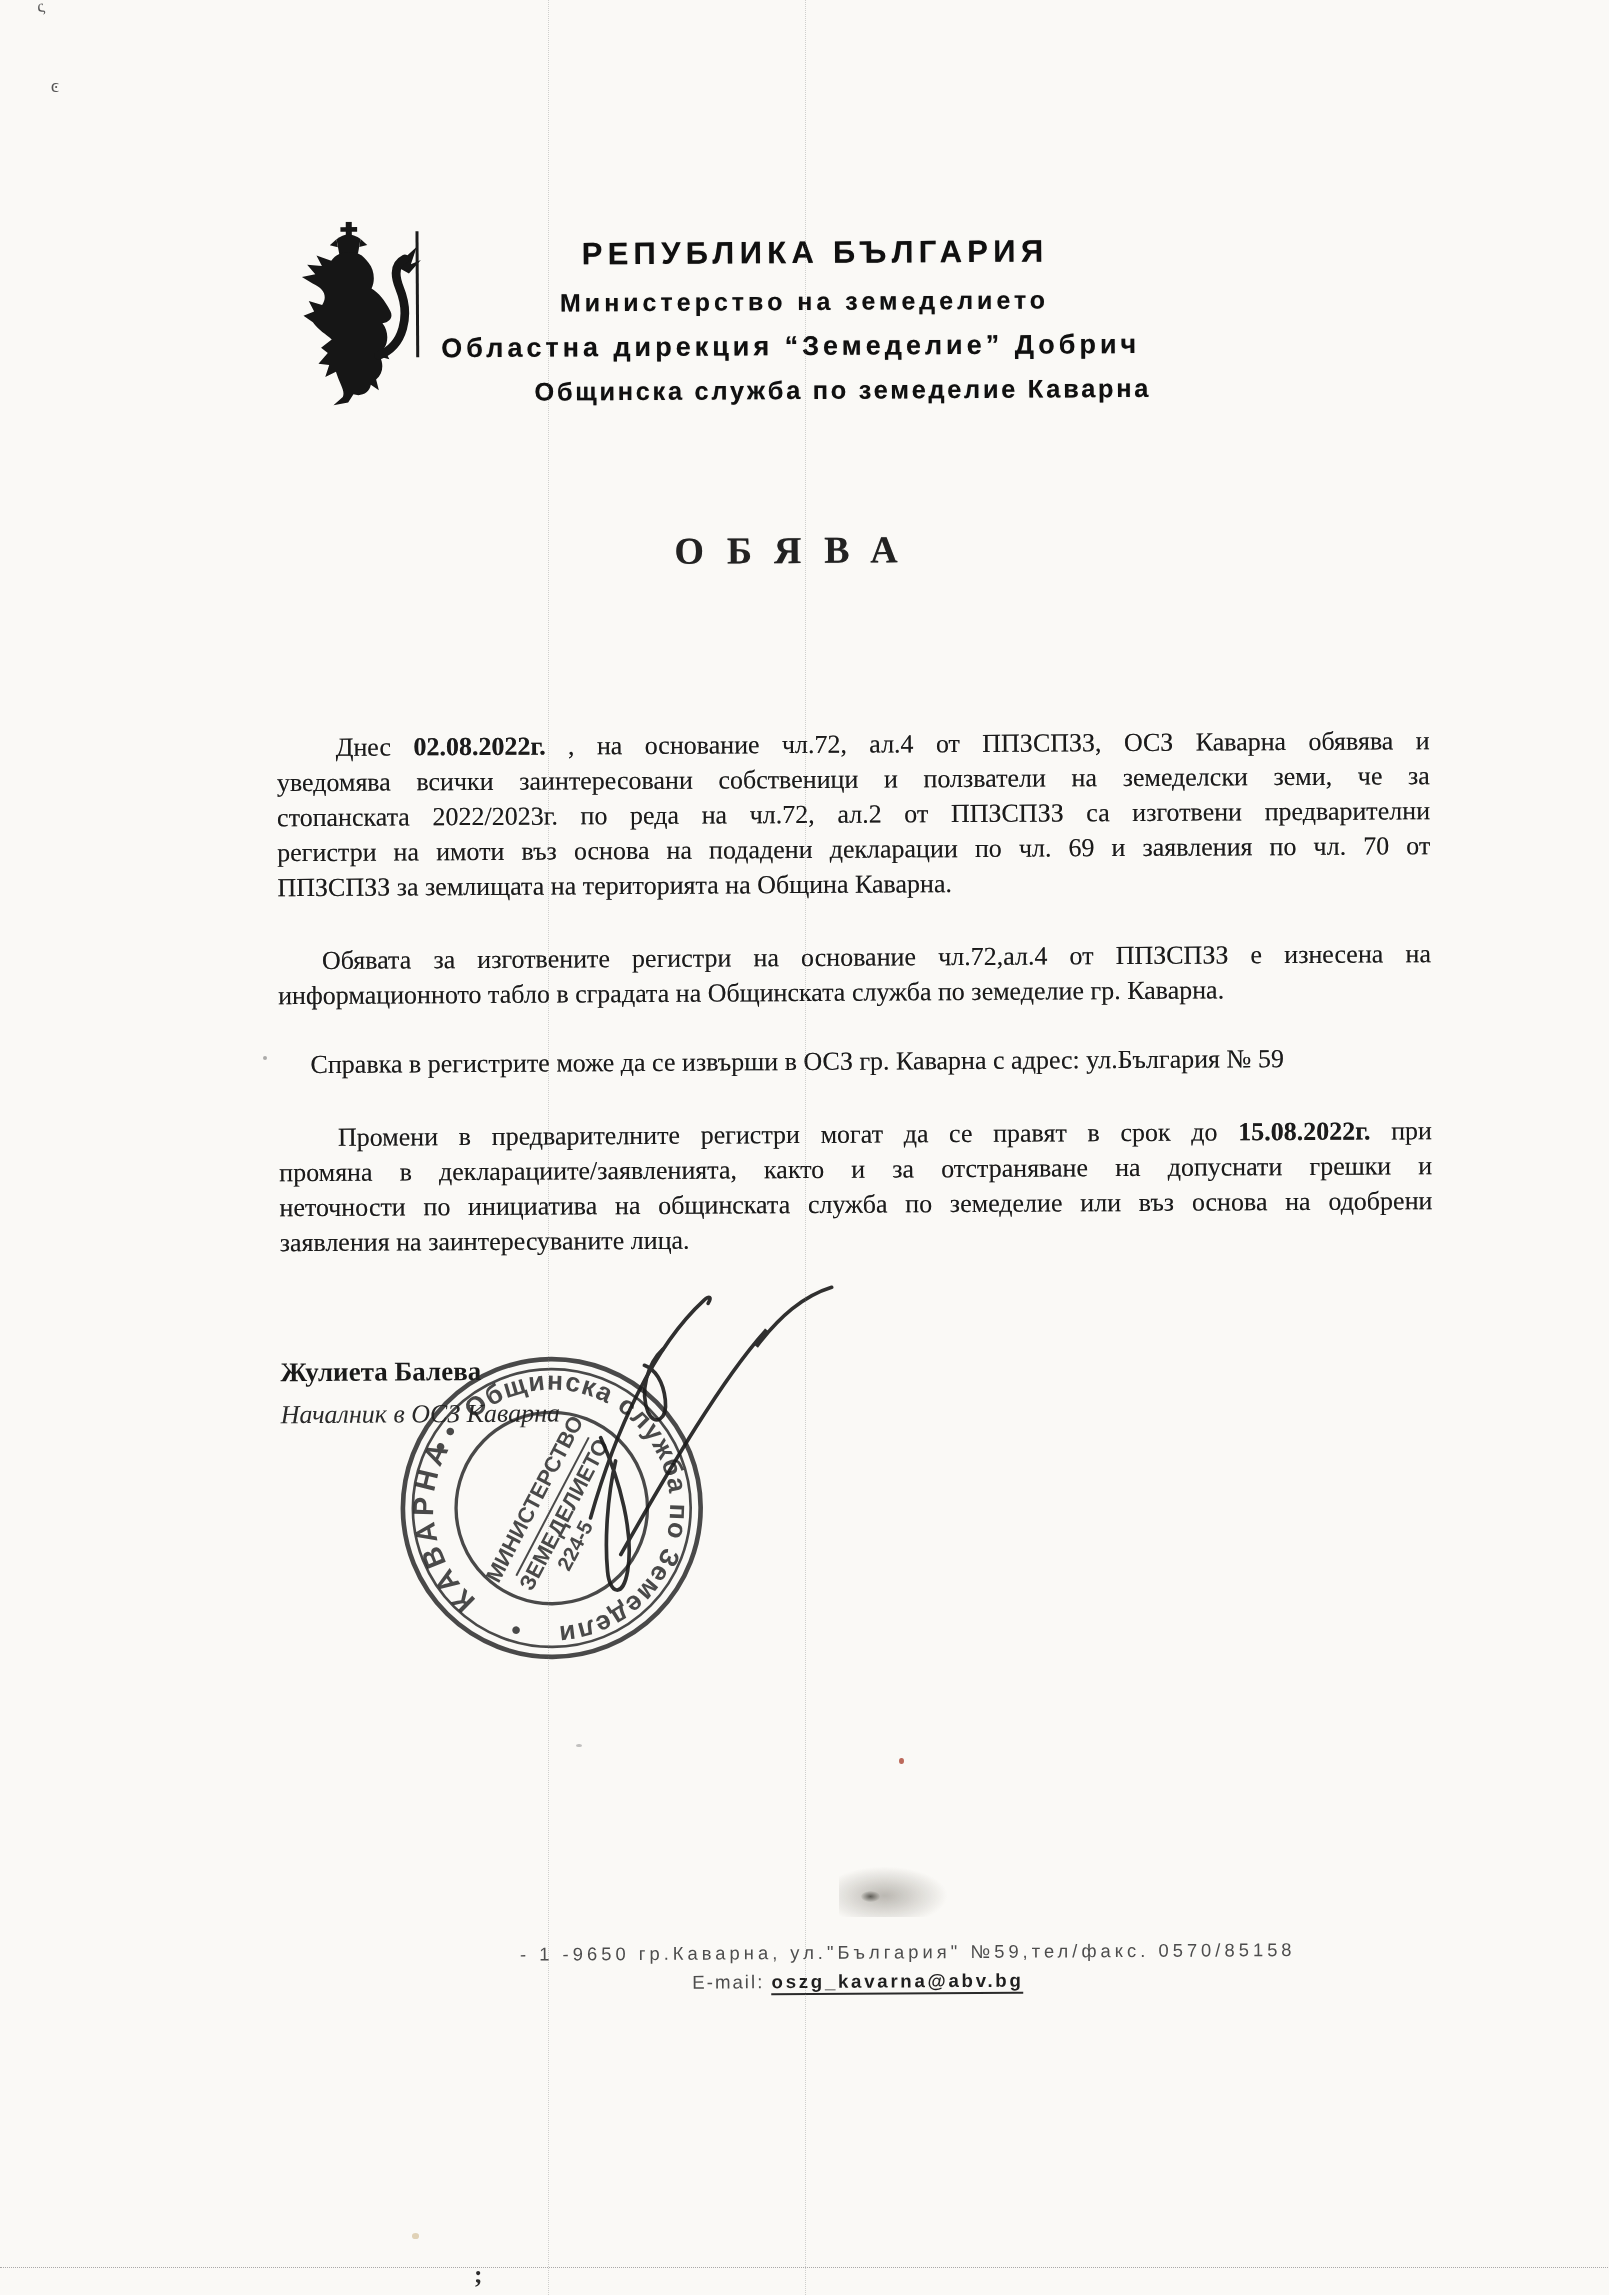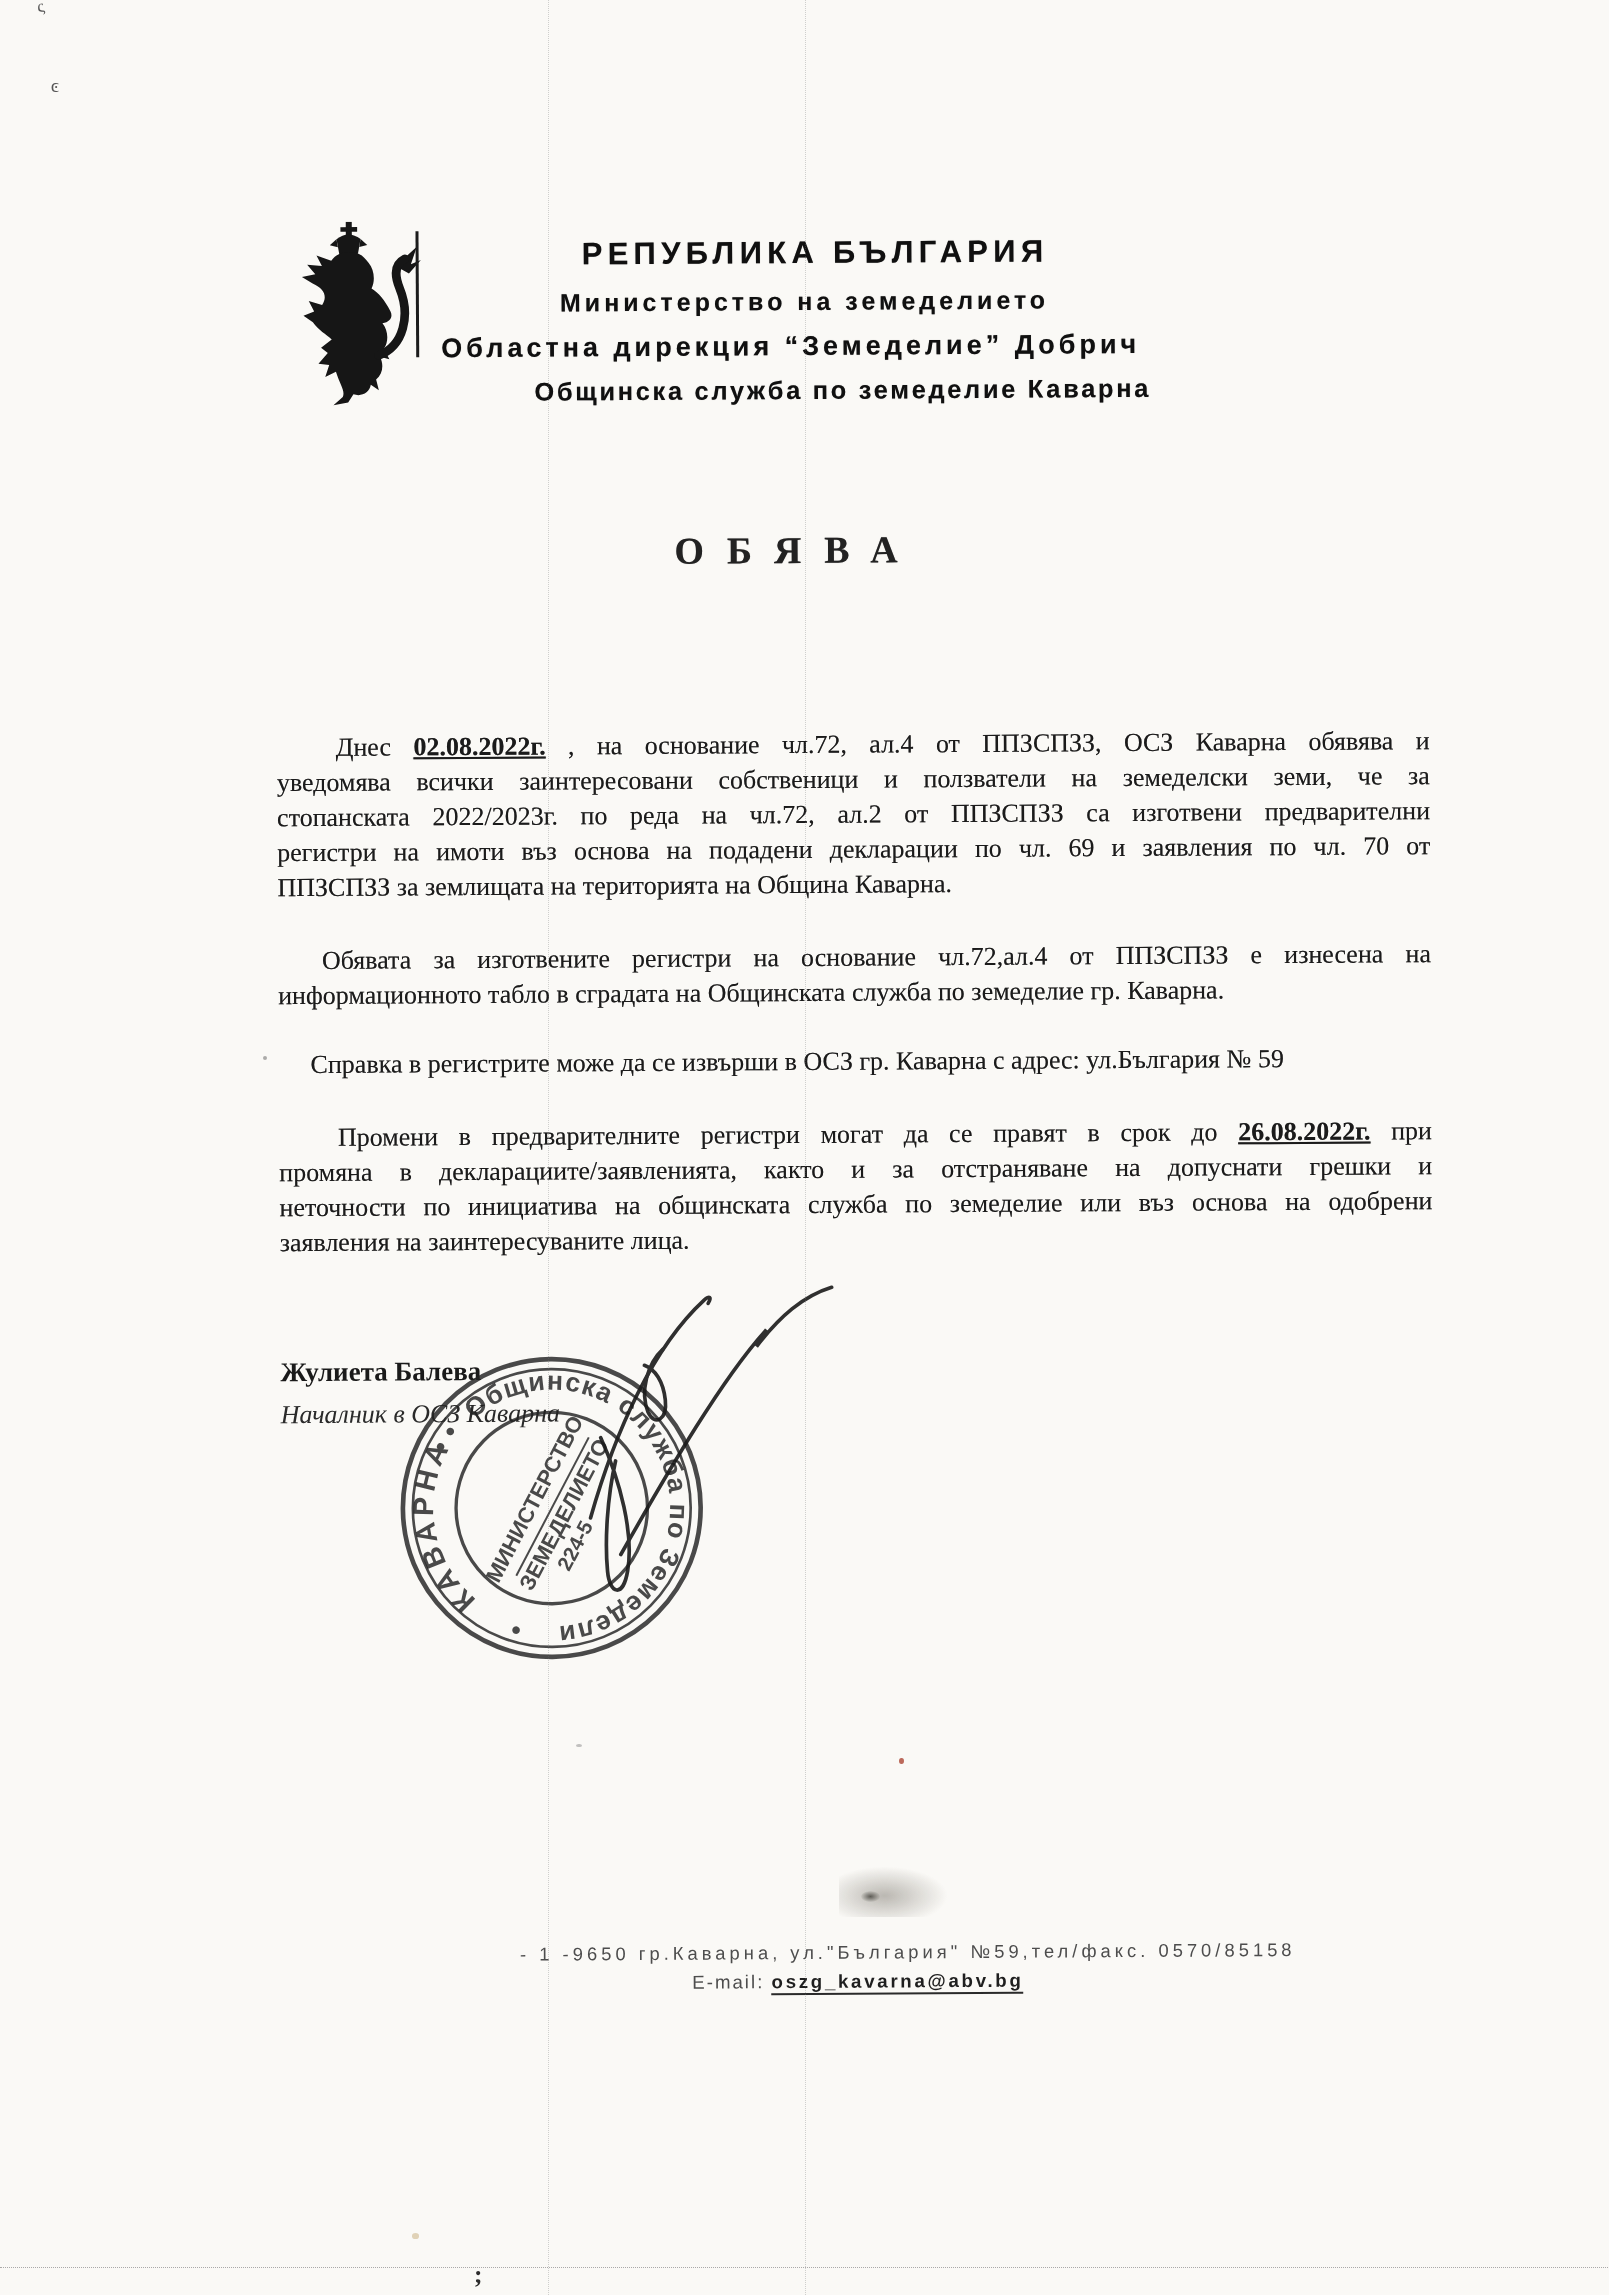--- a/index.html
+++ b/index.html
@@ -19,21 +19,21 @@
 
   
   #title{position:absolute;left:678px;top:528px;font-size:38px;font-weight:bold;
          letter-spacing:23px;white-space:nowrap;color:#222;text-shadow:0 0 0.7px rgba(0,0,0,.4);}
 
   
   .para{position:absolute;left:279px;width:1153px;font-size:26px;line-height:35px;
         color:#1b1b1b;text-shadow:0 0 0.4px rgba(20,20,20,.5);}
   .para .tline:first-child{text-indent:var(--ind,0px);}
   .tline.just{text-align:justify;text-align-last:justify;}
-  .b{font-weight:bold;text-decoration:underline;}
+  .b{font-weight:bold;}
   #p1{top:727px;--ind:59px;}
   #p2{top:940px;--ind:44px;}
   #p3{top:1044px;--ind:32px;}
   #p4{top:1117px;--ind:59px;}
 
   
   #sig-name{position:absolute;left:279px;top:1354px;font-size:27px;font-weight:bold;color:#1a1a1a;}
   #sig-role{position:absolute;left:279px;top:1397px;font-size:26px;font-style:italic;color:#2a2a2a;}
   #stamp{position:absolute;left:390px;top:1347px;width:319px;height:319px;
          font-family:"Liberation Sans",sans-serif;}
@@ -104,21 +104,21 @@
         <div class="tline"><span>ППЗСПЗЗ за землищата на територията на Община Каварна.</span></div>
       </div>
     <div class="para" id="p2">
         <div class="tline just"><span>Обявата за изготвените регистри на основание чл.72,ал.4 от ППЗСПЗЗ е изнесена на</span></div>
         <div class="tline"><span>информационното табло в сградата на Общинската служба по земеделие гр. Каварна.</span></div>
       </div>
     <div class="para" id="p3">
         <div class="tline"><span>Справка в регистрите може да се извърши в ОСЗ  гр. Каварна с адрес: ул.България № 59</span></div>
       </div>
     <div class="para" id="p4">
-        <div class="tline just"><span>Промени в предварителните регистри могат да се правят в срок до </span><span class="b">26.08.2022г.</span><span> при</span></div>
+        <div class="tline just"><span>Промени в предварителните регистри могат да се правят в срок до </span><span class="b">15.08.2022г.</span><span> при</span></div>
         <div class="tline just"><span>промяна в декларациите/заявленията, както и за отстраняване на допуснати грешки и</span></div>
         <div class="tline just"><span>неточности по инициатива на общинската служба по земеделие или въз основа на одобрени</span></div>
         <div class="tline"><span>заявления на заинтересуваните лица.</span></div>
       </div>
 
     <div id="sig-name">Жулиета Балева</div>
     <div id="sig-role">Началник в ОСЗ Каварна</div>
 
     <svg id="stamp" viewBox="0 0 480 480" aria-hidden="true">
       <g fill="none" stroke="#232323" opacity="0.82">

